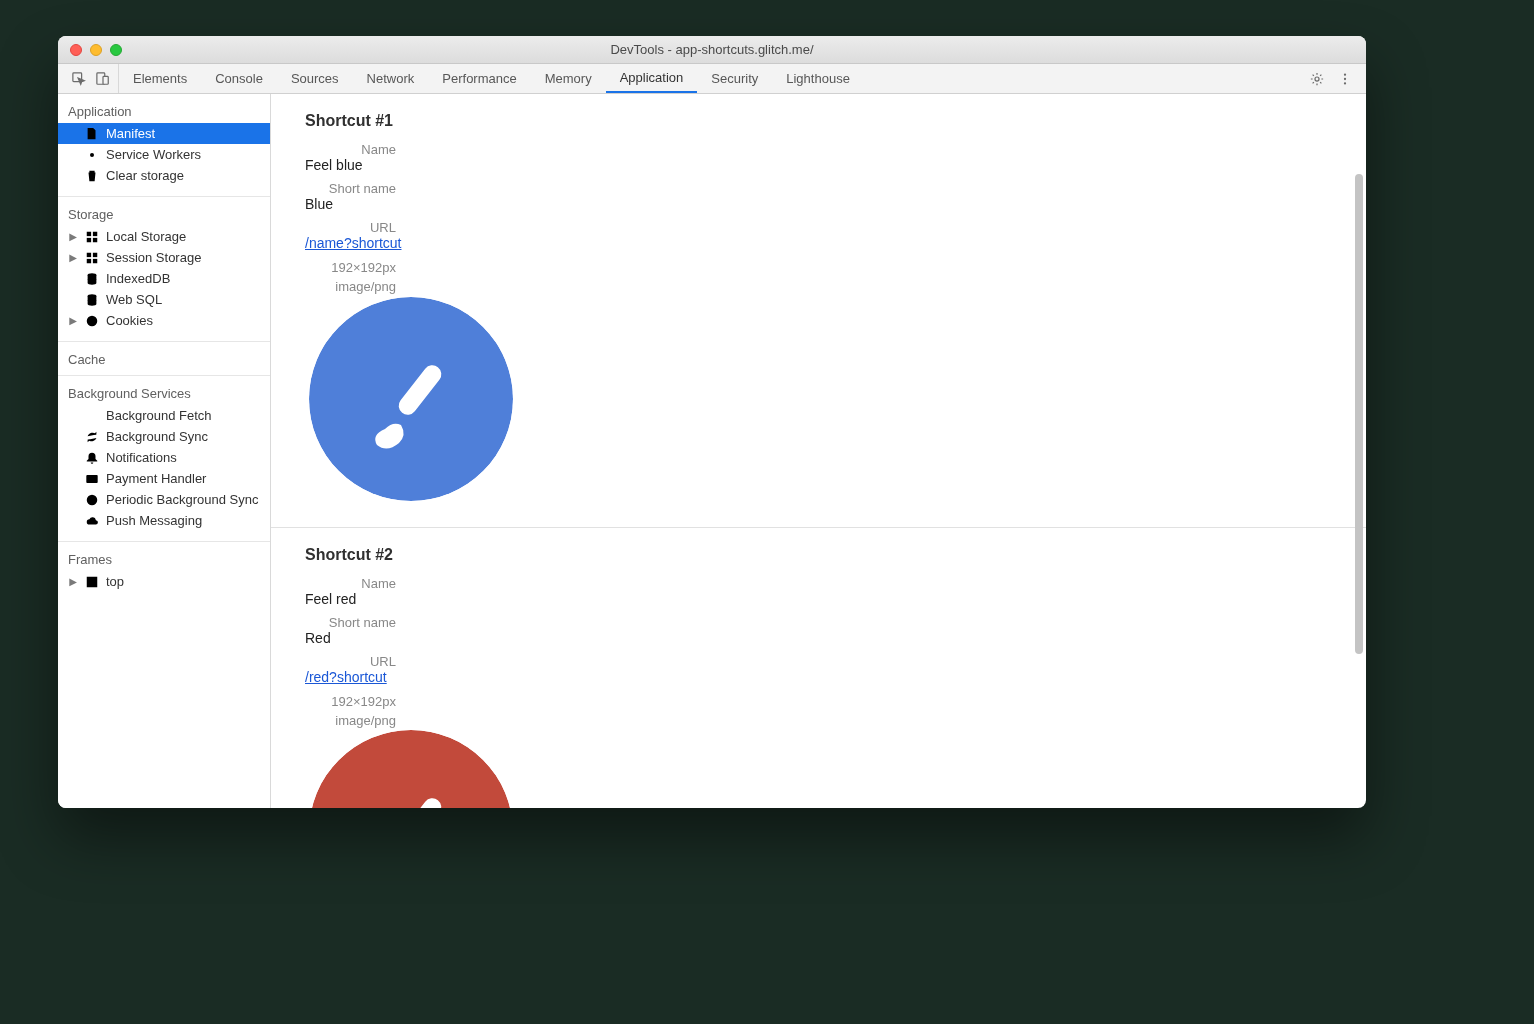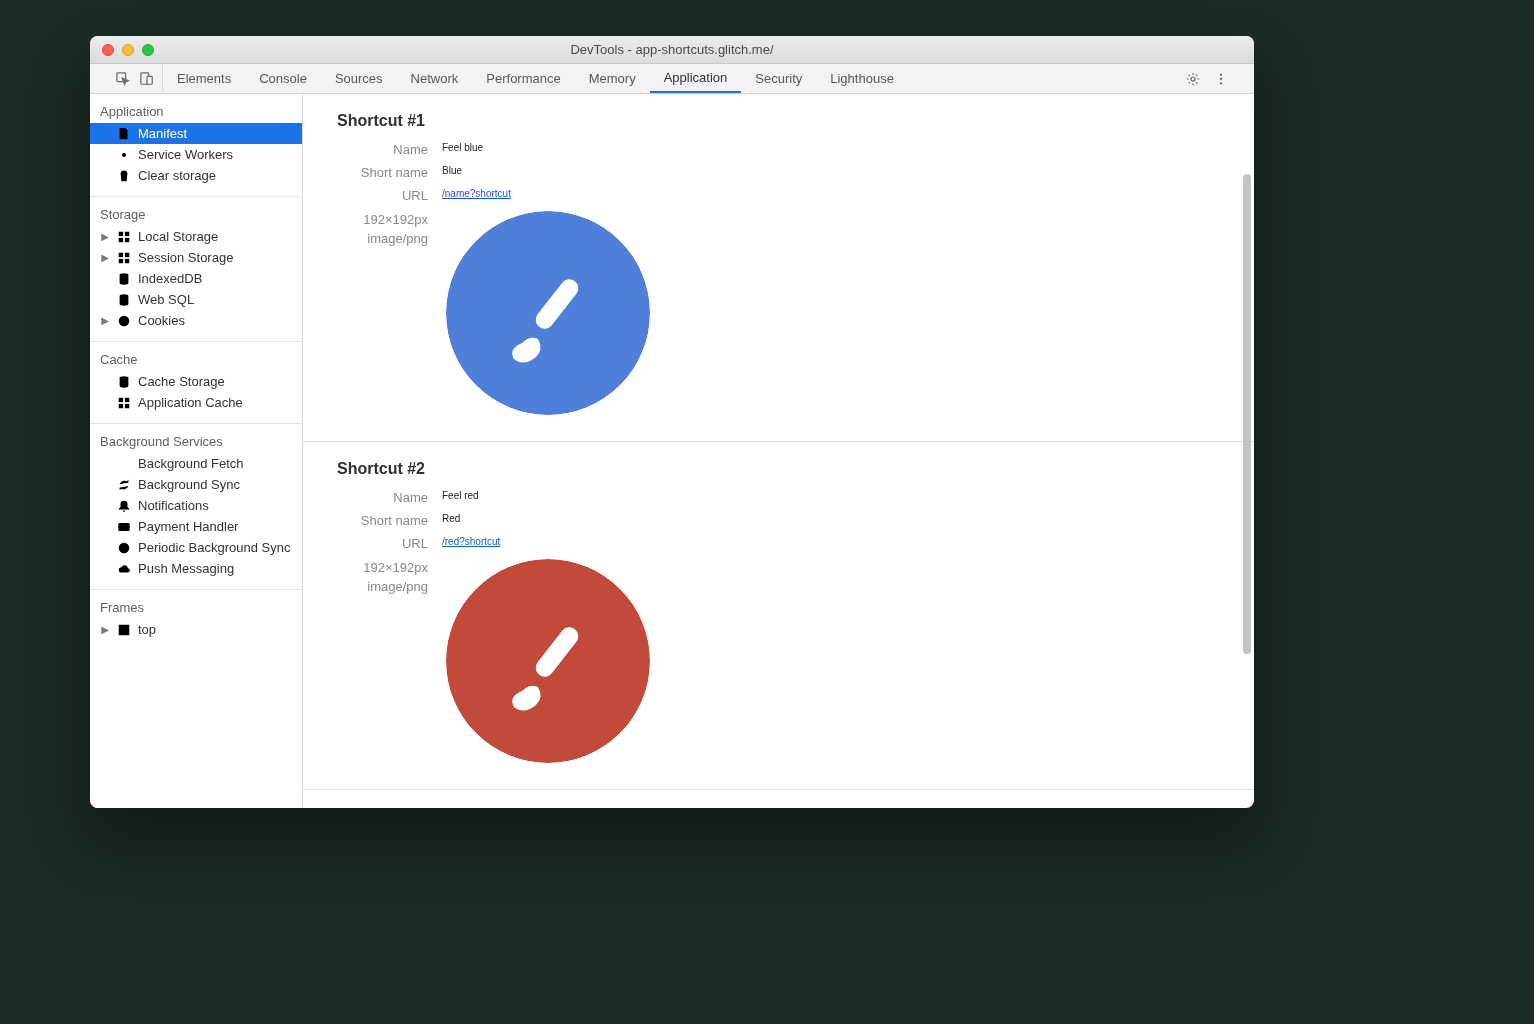--- a/index.html
+++ b/index.html
@@ -8,28 +8,27 @@
     background: #1a2c24;
     font-family: -apple-system, BlinkMacSystemFont, "Helvetica Neue", Arial, sans-serif;
     font-size: 13px;
     color: #333;
   }
 
   
   .window {
     position: absolute;
     top: 36px; left: 58px;
-    width: 1164px; height: 772px;
+    width: 1308px; height: 772px;
     background: #fff;
     border-radius: 8px;
     box-shadow: 0 30px 60px rgba(0,0,0,.45);
     overflow: hidden;
     display: flex;
     flex-direction: column;
-    margin-left: 32px;
   }
   .titlebar {
     height: 28px;
     background: linear-gradient(#ececec,#dcdcdc);
     border-bottom: 1px solid #c8c8c8;
     display: flex; align-items: center;
     position: relative;
   }
   .traffic { display:flex; gap:8px; padding-left:12px; }
   .tl { width:12px; height:12px; border-radius:50%; }
@@ -41,21 +40,21 @@
     font-size:13px; color:#4a4a4a;
     pointer-events:none;
   }
 
   
   .tabstrip {
     height:30px;
     background:#f3f3f3;
     border-bottom:1px solid #d0d0d0;
     display:flex; align-items:stretch;
-    padding:0 18px;
+    padding:0 6px;
   }
   .tabstrip .lead-icons { display:flex; align-items:center; gap:10px; padding:0 8px; border-right:1px solid #d8d8d8; }
   .panels { display:flex; align-items:stretch; }
   .panel-tab {
     padding:0 14px;
     display:flex; align-items:center;
     color:#575757; font-size:13px;
     cursor:pointer;
   }
   .panel-tab.active { color:#333; border-bottom:2px solid #1a73e8; }
@@ -94,23 +93,23 @@
   .item.selected { background:#1a73e8; color:#fff; }
   .sep { height:1px; background:#e6e6e6; margin:4px 0; }
 
   
   .main { flex:1; overflow:auto; position:relative; }
   .shortcut {
     border-bottom:1px solid #e1e1e1;
     padding:18px 10px 18px 34px;
   }
   .shortcut h3 { font-size:16px; font-weight:700; color:#303030; margin-bottom:12px;}
-  .row { display:flex; align-items:flex-start; margin:8px 0; }
+  .row { display:flex; align-items:flex-start; margin:8px 0;flex-direction:column; }
   .row .k { width:105px; text-align:right; color:#888; font-size:13px; padding-right:14px; }
-  .row .v { color:#222; font-size:10px; }
+  .row .v { color:#222; font-size:14px; }
   .row .v a { color:#1a57d6; text-decoration:underline; }
   .iconrow .k { line-height:1.45; }
   .iconrow .v { padding-left:4px; }
 
   .brush-icon { width:204px; height:204px; border-radius:50%; display:block; }
 
   
   .thumb {
     position:absolute; right:3px; top:80px;
     width:8px; height:480px;
@@ -237,36 +236,20 @@
           <div class="item">
             <span class="arrow">▶</span>
             <svg class="sic" viewBox="0 0 16 16">
               <use href="#cookie-icon"></use>
             </svg>
             <span>Cookies</span>
           </div>
         </div>
         <div class="sep"></div>
         <div class="group-title">Cache</div>
-        <div class="tree">
-          <div class="item">
-            <span class="arrow hidden">▶</span>
-            <svg class="sic" viewBox="0 0 16 16">
-              <use href="#db-icon"></use>
-            </svg>
-            <span>Cache Storage</span>
-          </div>
-          <div class="item">
-            <span class="arrow hidden">▶</span>
-            <svg class="sic" viewBox="0 0 16 16">
-              <use href="#grid-icon"></use>
-            </svg>
-            <span>Application Cache</span>
-          </div>
-        </div>
         <div class="sep"></div>
         <div class="group-title">Background Services</div>
         <div class="tree">
           <div class="item">
             <span class="arrow hidden">▶</span>
             <svg class="sic" viewBox="0 0 16 16">
               <use href="#updown-icon"></use>
             </svg>
             <span>Background Fetch</span>
           </div>

